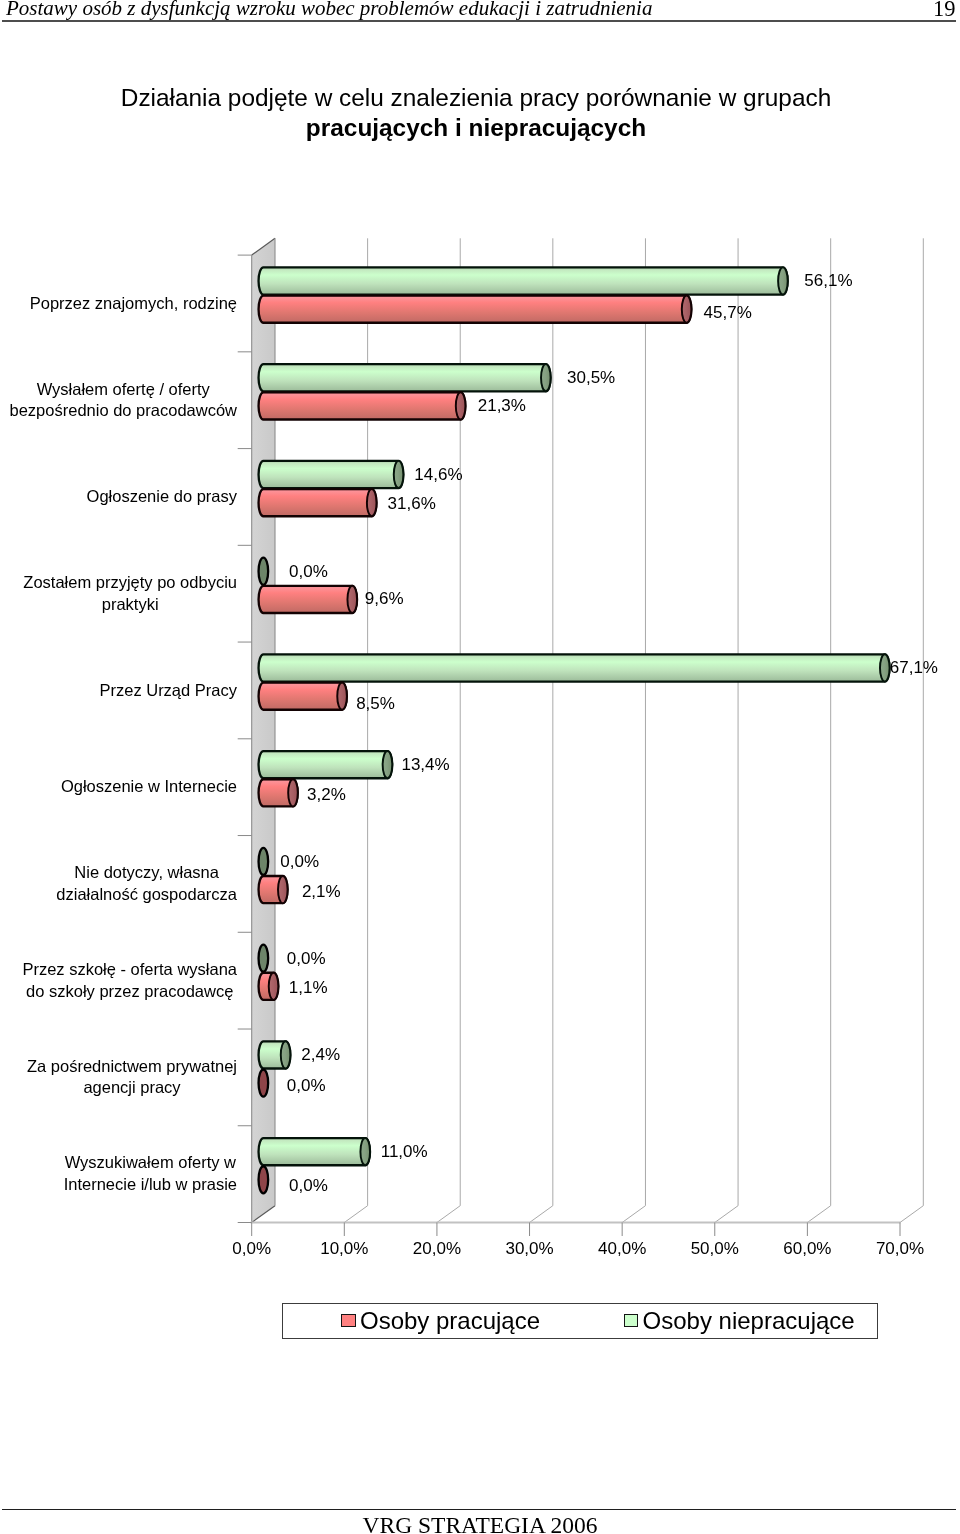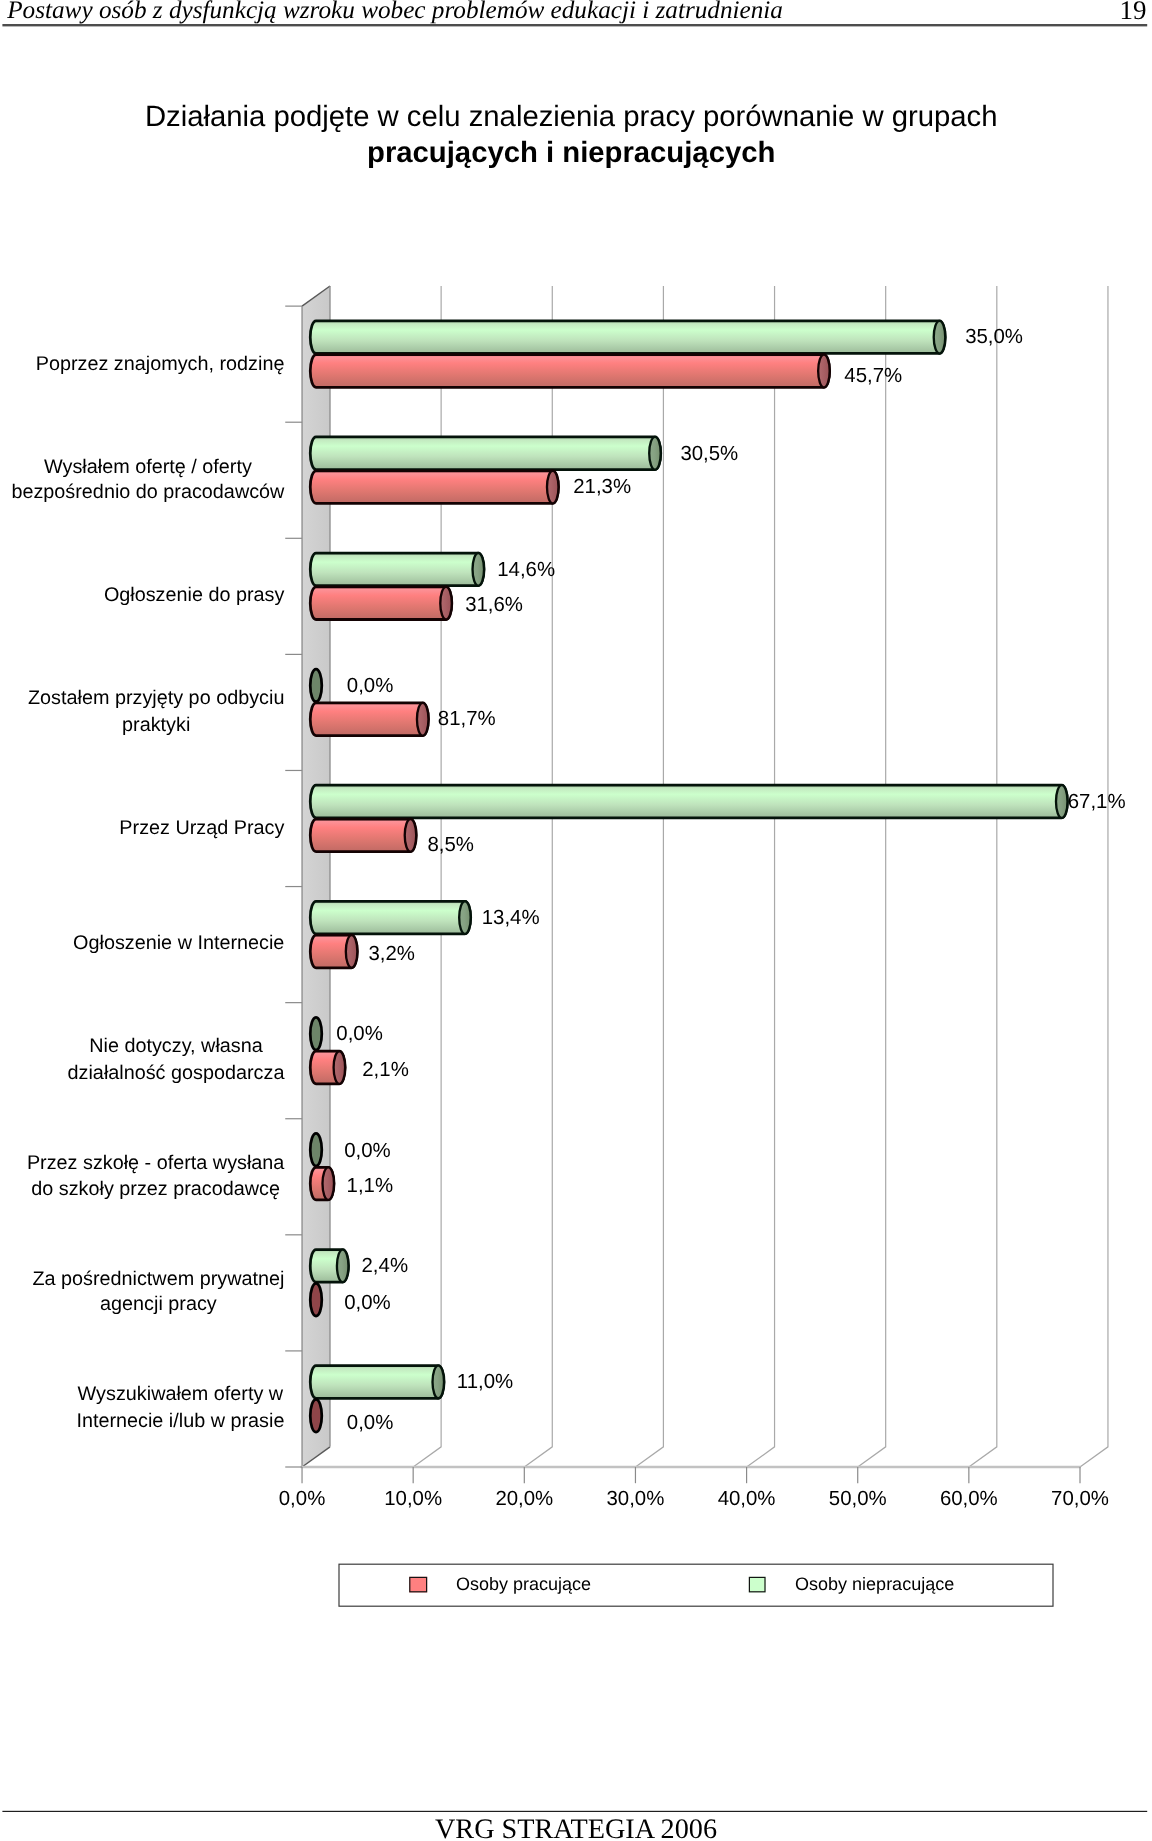--- a/index.html
+++ b/index.html
@@ -31,21 +31,21 @@
 .xlabels{position:absolute;left:0;top:1238px;}
 .xl{position:absolute;top:0;width:120px;text-align:center;font-size:17px;line-height:21px;color:#000;}
 
 .legend{position:absolute;left:281.7px;top:1303px;width:594px;height:33.5px;border:1.4px solid #3c3c3c;background:#fff;}
 .leg-item{position:absolute;top:0;height:33.5px;display:flex;align-items:center;}
 .leg-item{left:58.8px;}
 .leg-item2{left:341.4px;text-align:right;}
 .leg-sw{display:inline-block;width:12.3px;height:11px;border:1.5px solid #141414;margin-right:4.2px;}
 .leg-sw-red{background:#ff8080;}
 .leg-sw-green{background:#ccffcc;}
-.leg-tx{font-size:15px;line-height:22px;color:#000;white-space:nowrap;margin-left:20px;}
+.leg-tx{font-size:24px;line-height:22px;color:#000;white-space:nowrap;}
 
 
 .ftr-rule{position:absolute;left:2px;top:1508.8px;width:954px;height:1.6px;background:#1f1f1f;}
 .ftr{position:absolute;left:0;top:1514px;width:960px;text-align:center;font-family:"Liberation Serif",serif;font-size:23.5px;line-height:22px;color:#000;}
 body{-webkit-font-smoothing:antialiased;}
 
 </style>
 </head>
 <body>
 
@@ -203,34 +203,34 @@
 <g>
             <path d="M 263.35 1138.03 L 365.23 1138.03 A 4.8 13.6 0 0 1 365.23 1165.23 L 263.35 1165.23 A 4.8 13.6 0 0 1 263.35 1138.03 Z" fill="url(#gGreen)" stroke="#04130a" stroke-width="2.3" stroke-linejoin="round"></path>
             <ellipse cx="365.23" cy="1151.63" rx="4.8" ry="13.6" fill="url(#gCapG)" stroke="#04130a" stroke-width="1.95"></ellipse>
           </g>
 <g>
             <ellipse cx="263.35" cy="1179.83" rx="4.8" ry="13.6" fill="#8f4549" stroke="#000000" stroke-width="2.3"></ellipse>
           </g>
 </g>
 </svg>
 <div class="vlabels">
-<span class="vl" style="left:804.31px;top:270.47px">35,0%</span>
+<span class="vl" style="left:804.31px;top:270.47px">56,1%</span>
 <span class="vl" style="left:567.02px;top:367.21px">30,5%</span>
 <span class="vl" style="left:414.37px;top:463.95px">14,6%</span>
 <span class="vl" style="left:289.05px;top:560.69px">0,0%</span>
 <span class="vl" style="left:889.79px;top:657.43px">67,1%</span>
 <span class="vl" style="left:401.45px;top:754.17px">13,4%</span>
 <span class="vl" style="left:280.25px;top:850.91px">0,0%</span>
 <span class="vl" style="left:286.85px;top:947.65px">0,0%</span>
 <span class="vl" style="left:301.28px;top:1044.39px">2,4%</span>
 <span class="vl" style="left:380.73px;top:1141.13px">11,0%</span>
 <span class="vl" style="left:703.6px;top:302.07px">45,7%</span>
 <span class="vl" style="left:477.72px;top:395.21px">21,3%</span>
 <span class="vl" style="left:387.61px;top:492.55px">31,6%</span>
-<span class="vl" style="left:364.86px;top:588.49px">81,7%</span>
+<span class="vl" style="left:364.86px;top:588.49px">9,6%</span>
 <span class="vl" style="left:356.17px;top:692.73px">8,5%</span>
 <span class="vl" style="left:307.09px;top:783.87px">3,2%</span>
 <span class="vl" style="left:301.9px;top:881.21px">2,1%</span>
 <span class="vl" style="left:288.84px;top:977.45px">1,1%</span>
 <span class="vl" style="left:286.85px;top:1074.69px">0,0%</span>
 <span class="vl" style="left:289.05px;top:1175.43px">0,0%</span>
 </div>
 <div class="catlabels">
 <div class="cat" style="top:292.62px">
 <div class="catline">Poprzez znajomych, rodzinę</div>

